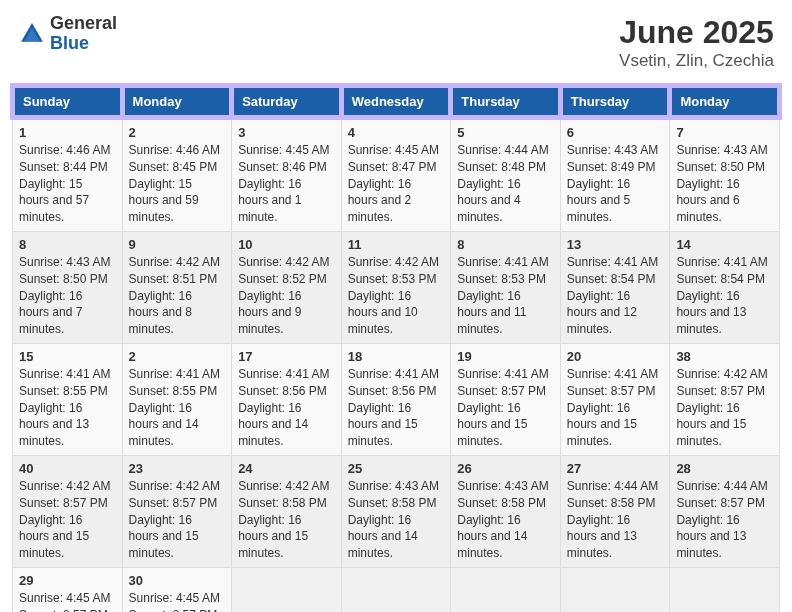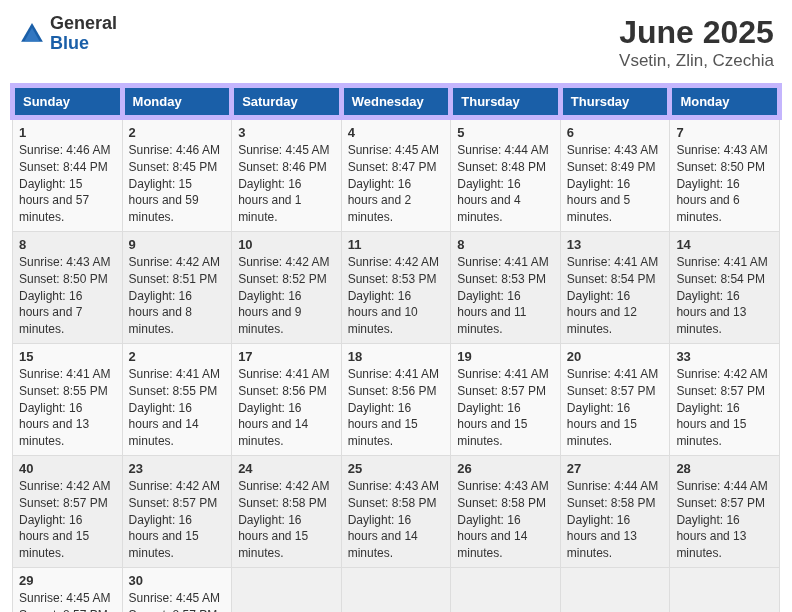--- a/index.html
+++ b/index.html
@@ -250,21 +250,21 @@
 Sunset: 8:57 PM
 Daylight: 16 hours and 15 minutes.</div>
         </td>
         <td>
           <span class="day-number">20</span>
           <div class="day-info" style="white-space: pre-line;">Sunrise: 4:41 AM
 Sunset: 8:57 PM
 Daylight: 16 hours and 15 minutes.</div>
         </td>
         <td>
-          <span class="day-number">33</span>
+          <span class="day-number">38</span>
           <div class="day-info" style="white-space: pre-line;">Sunrise: 4:42 AM
 Sunset: 8:57 PM
 Daylight: 16 hours and 15 minutes.</div>
         </td>
       </tr>
       <tr>
         <td>
           <span class="day-number">40</span>
           <div class="day-info" style="white-space: pre-line;">Sunrise: 4:42 AM
 Sunset: 8:57 PM

